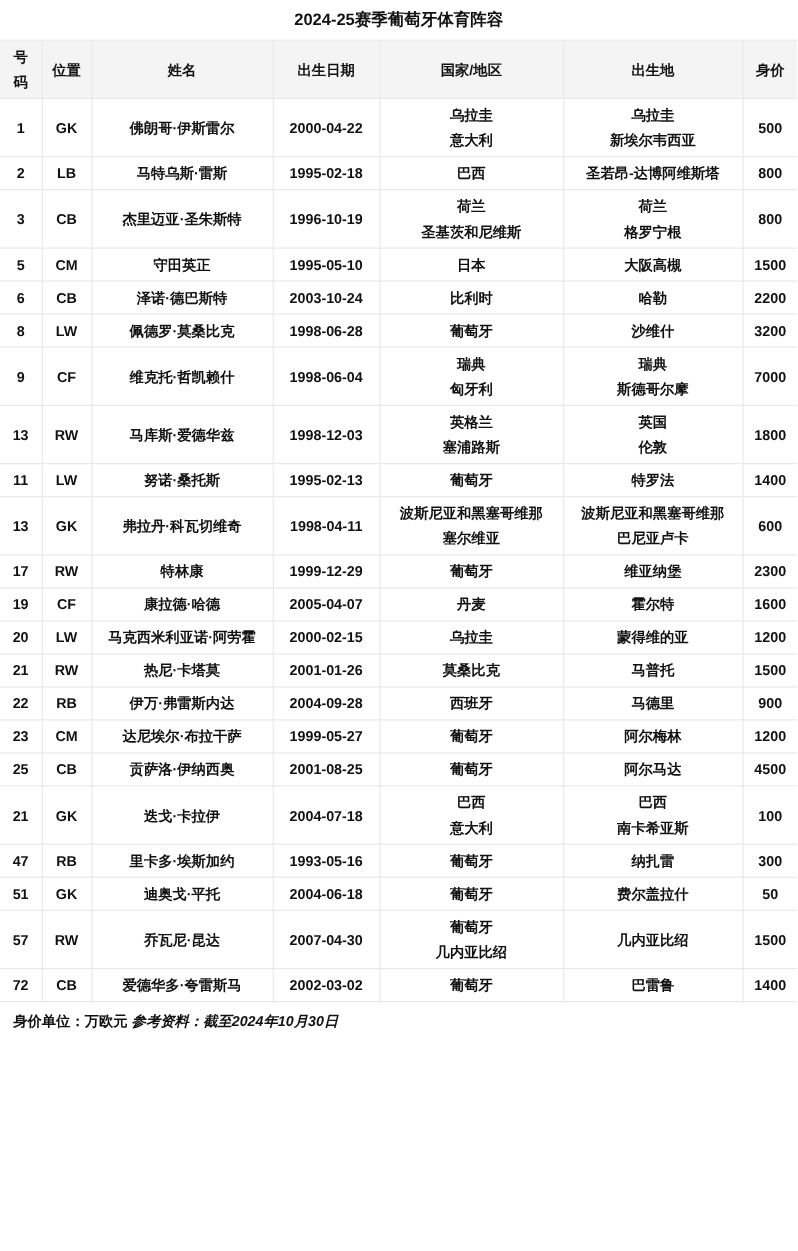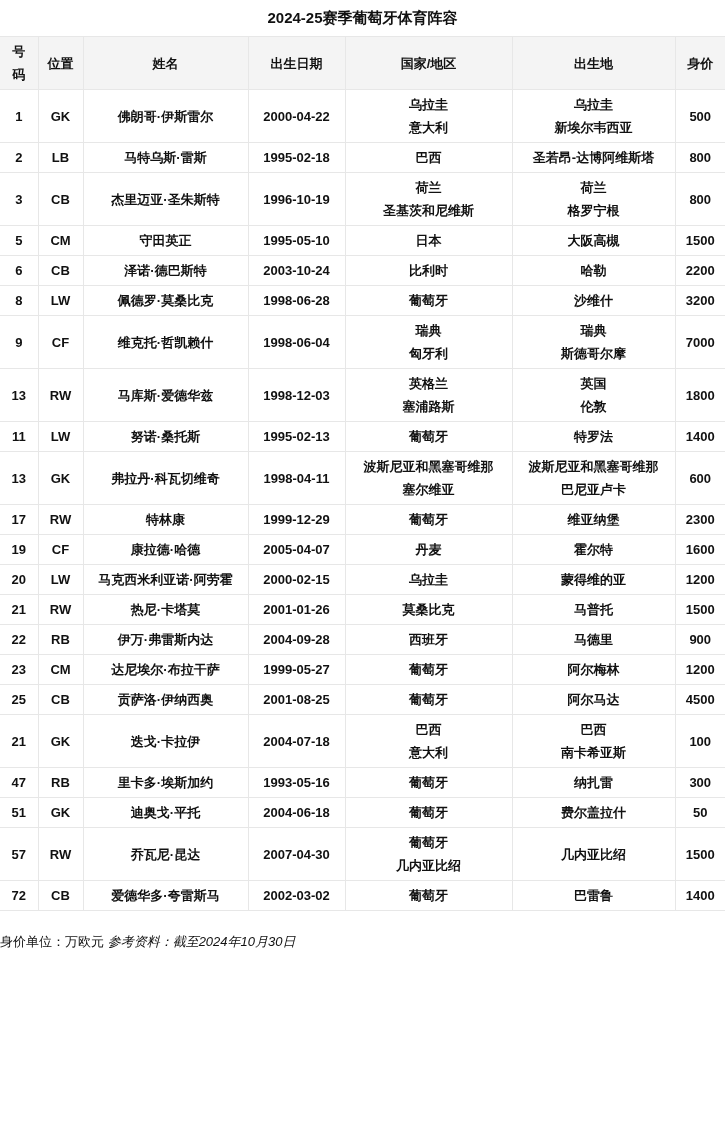--- a/index.html
+++ b/index.html
@@ -47,23 +47,23 @@
   table.roster td {
     background: #ffffff;
     padding: 3px 2px;
   }
   table.roster th:first-child,
   table.roster td:first-child { border-left: none; }
   table.roster th:last-child,
   table.roster td:last-child { border-right: none; margin-top: 16px; }
   .footnote {
     font-size: 13px;
-    font-weight: normal;
-    margin: 22px 0 0 0;
-    padding-left: 0;
+    font-weight: bold;
+    margin: 9px 0 0 0;
+    padding-left: 12px;
     line-height: 18px;
     color: #111111;
   }
   .footnote .ref { font-style: italic; }
 </style>
 </head>
 <body>
 
 <div class="page">
 

